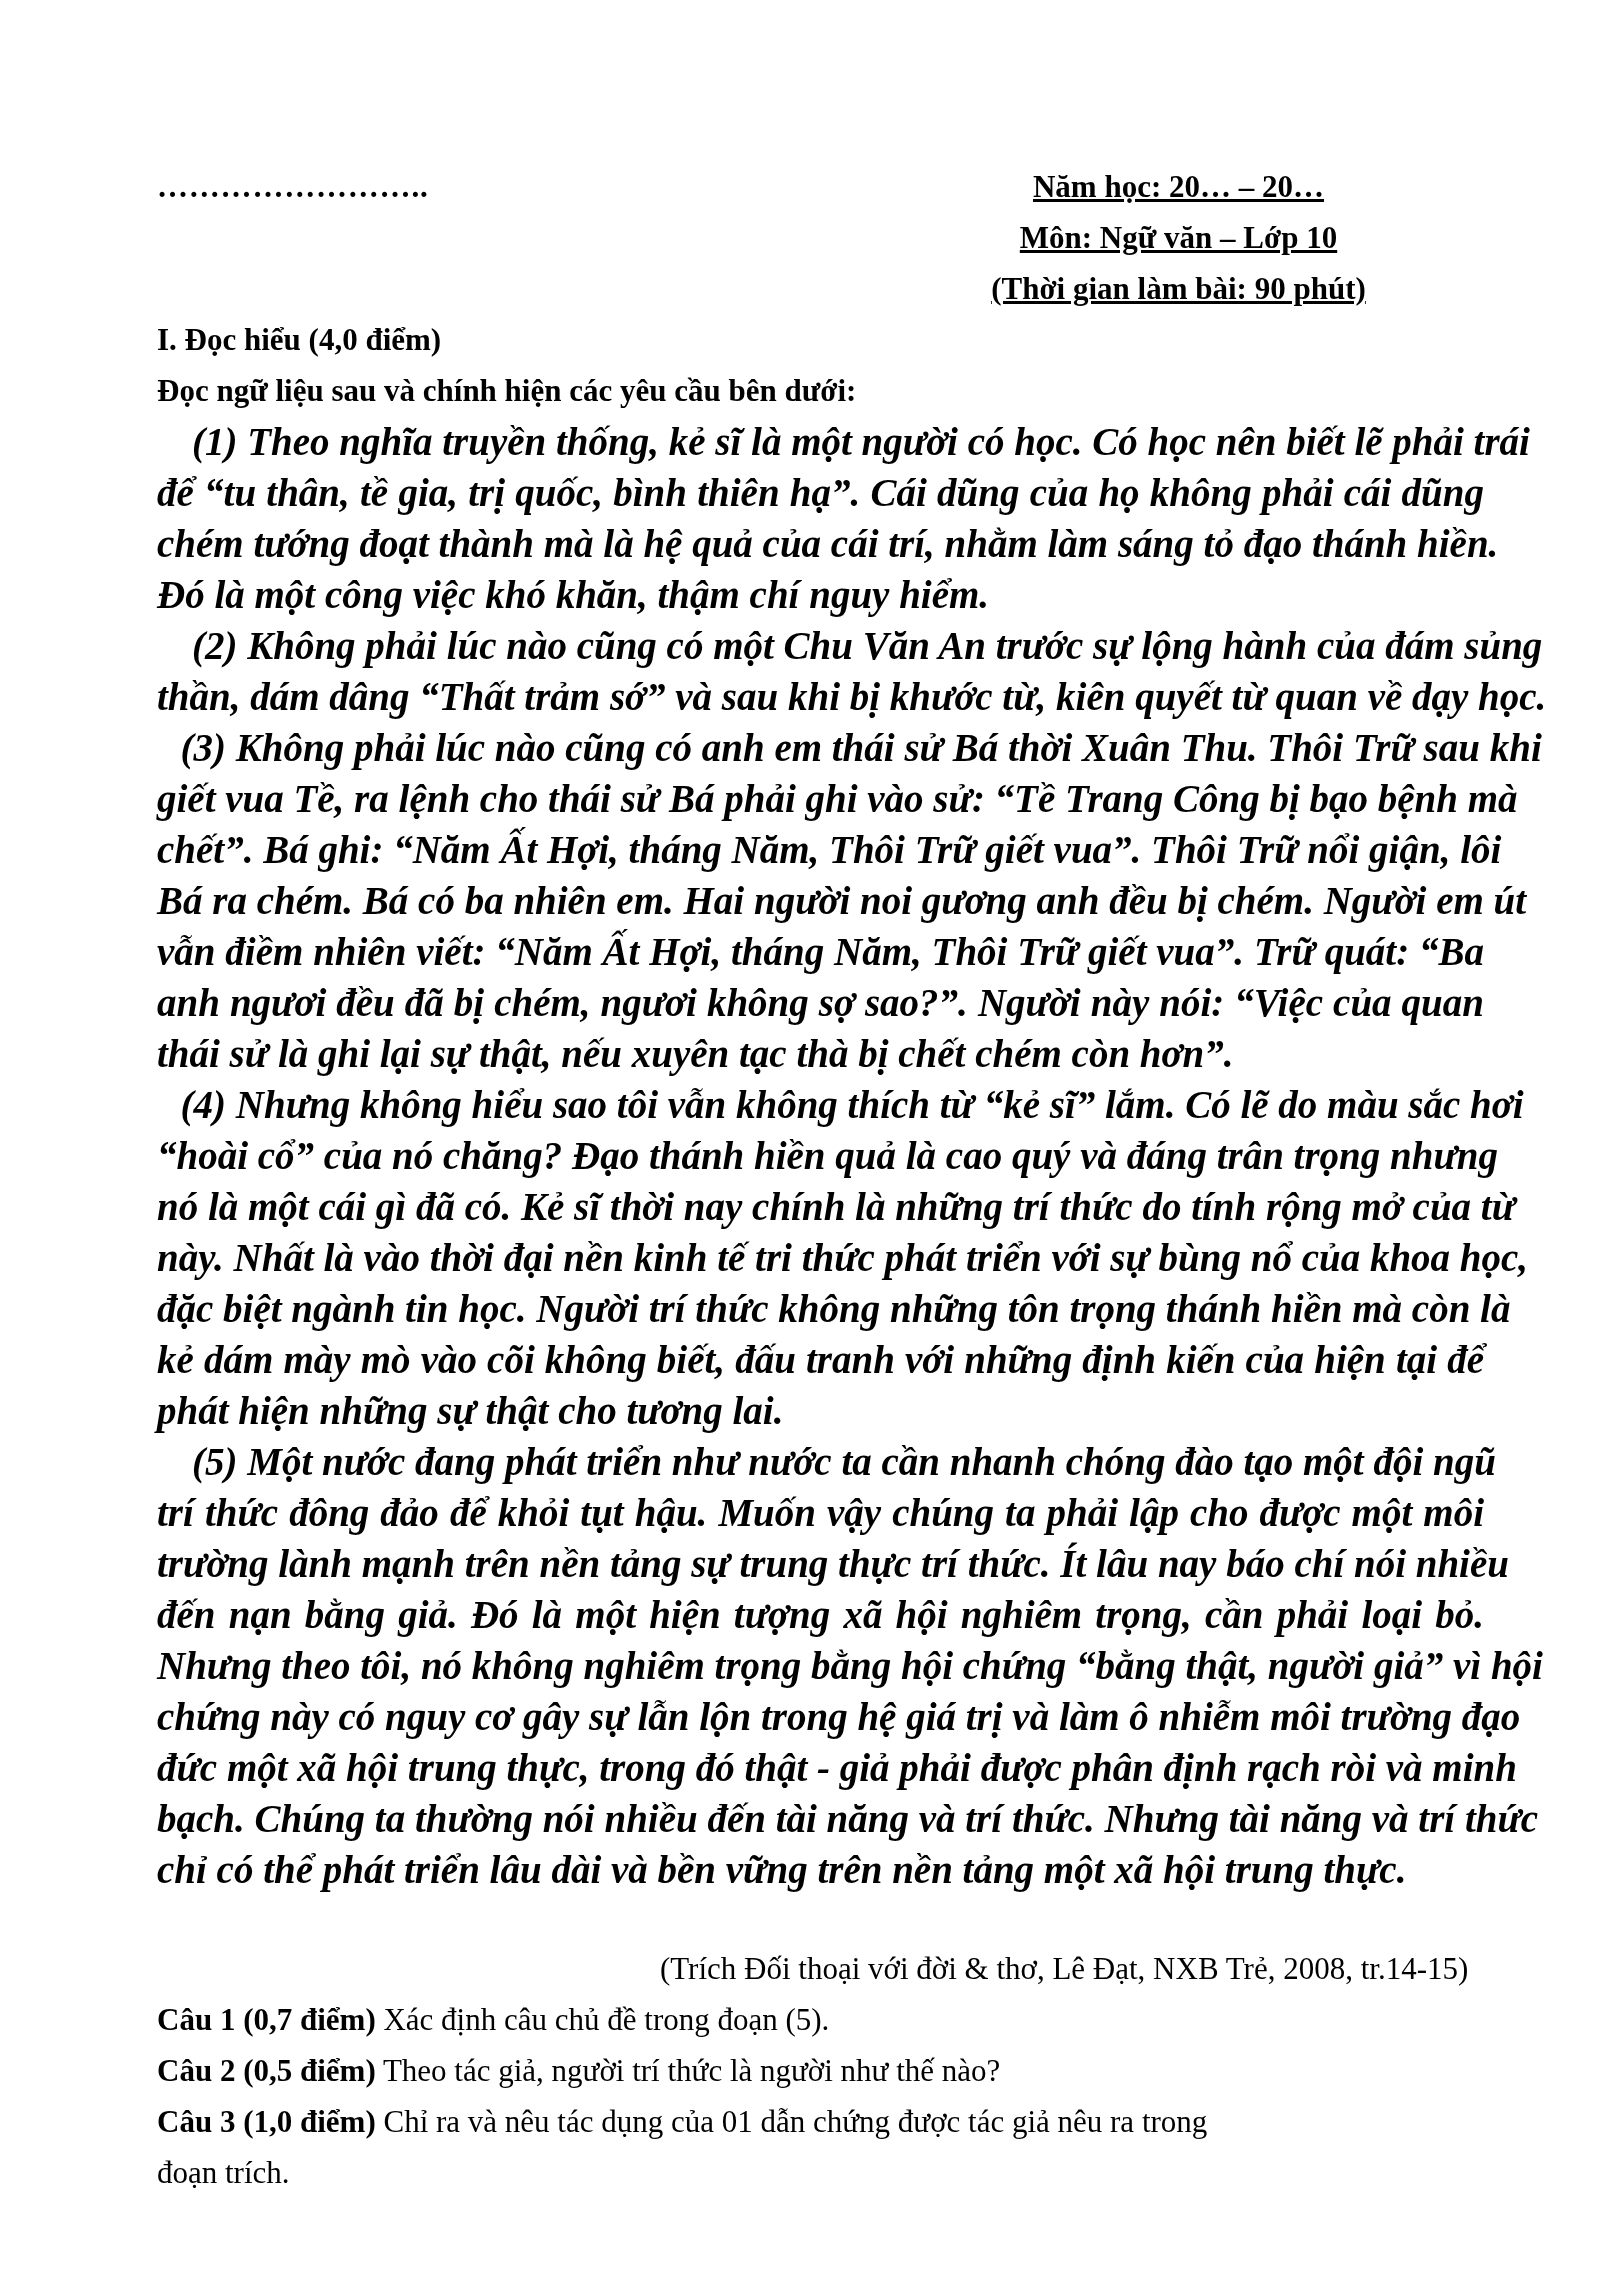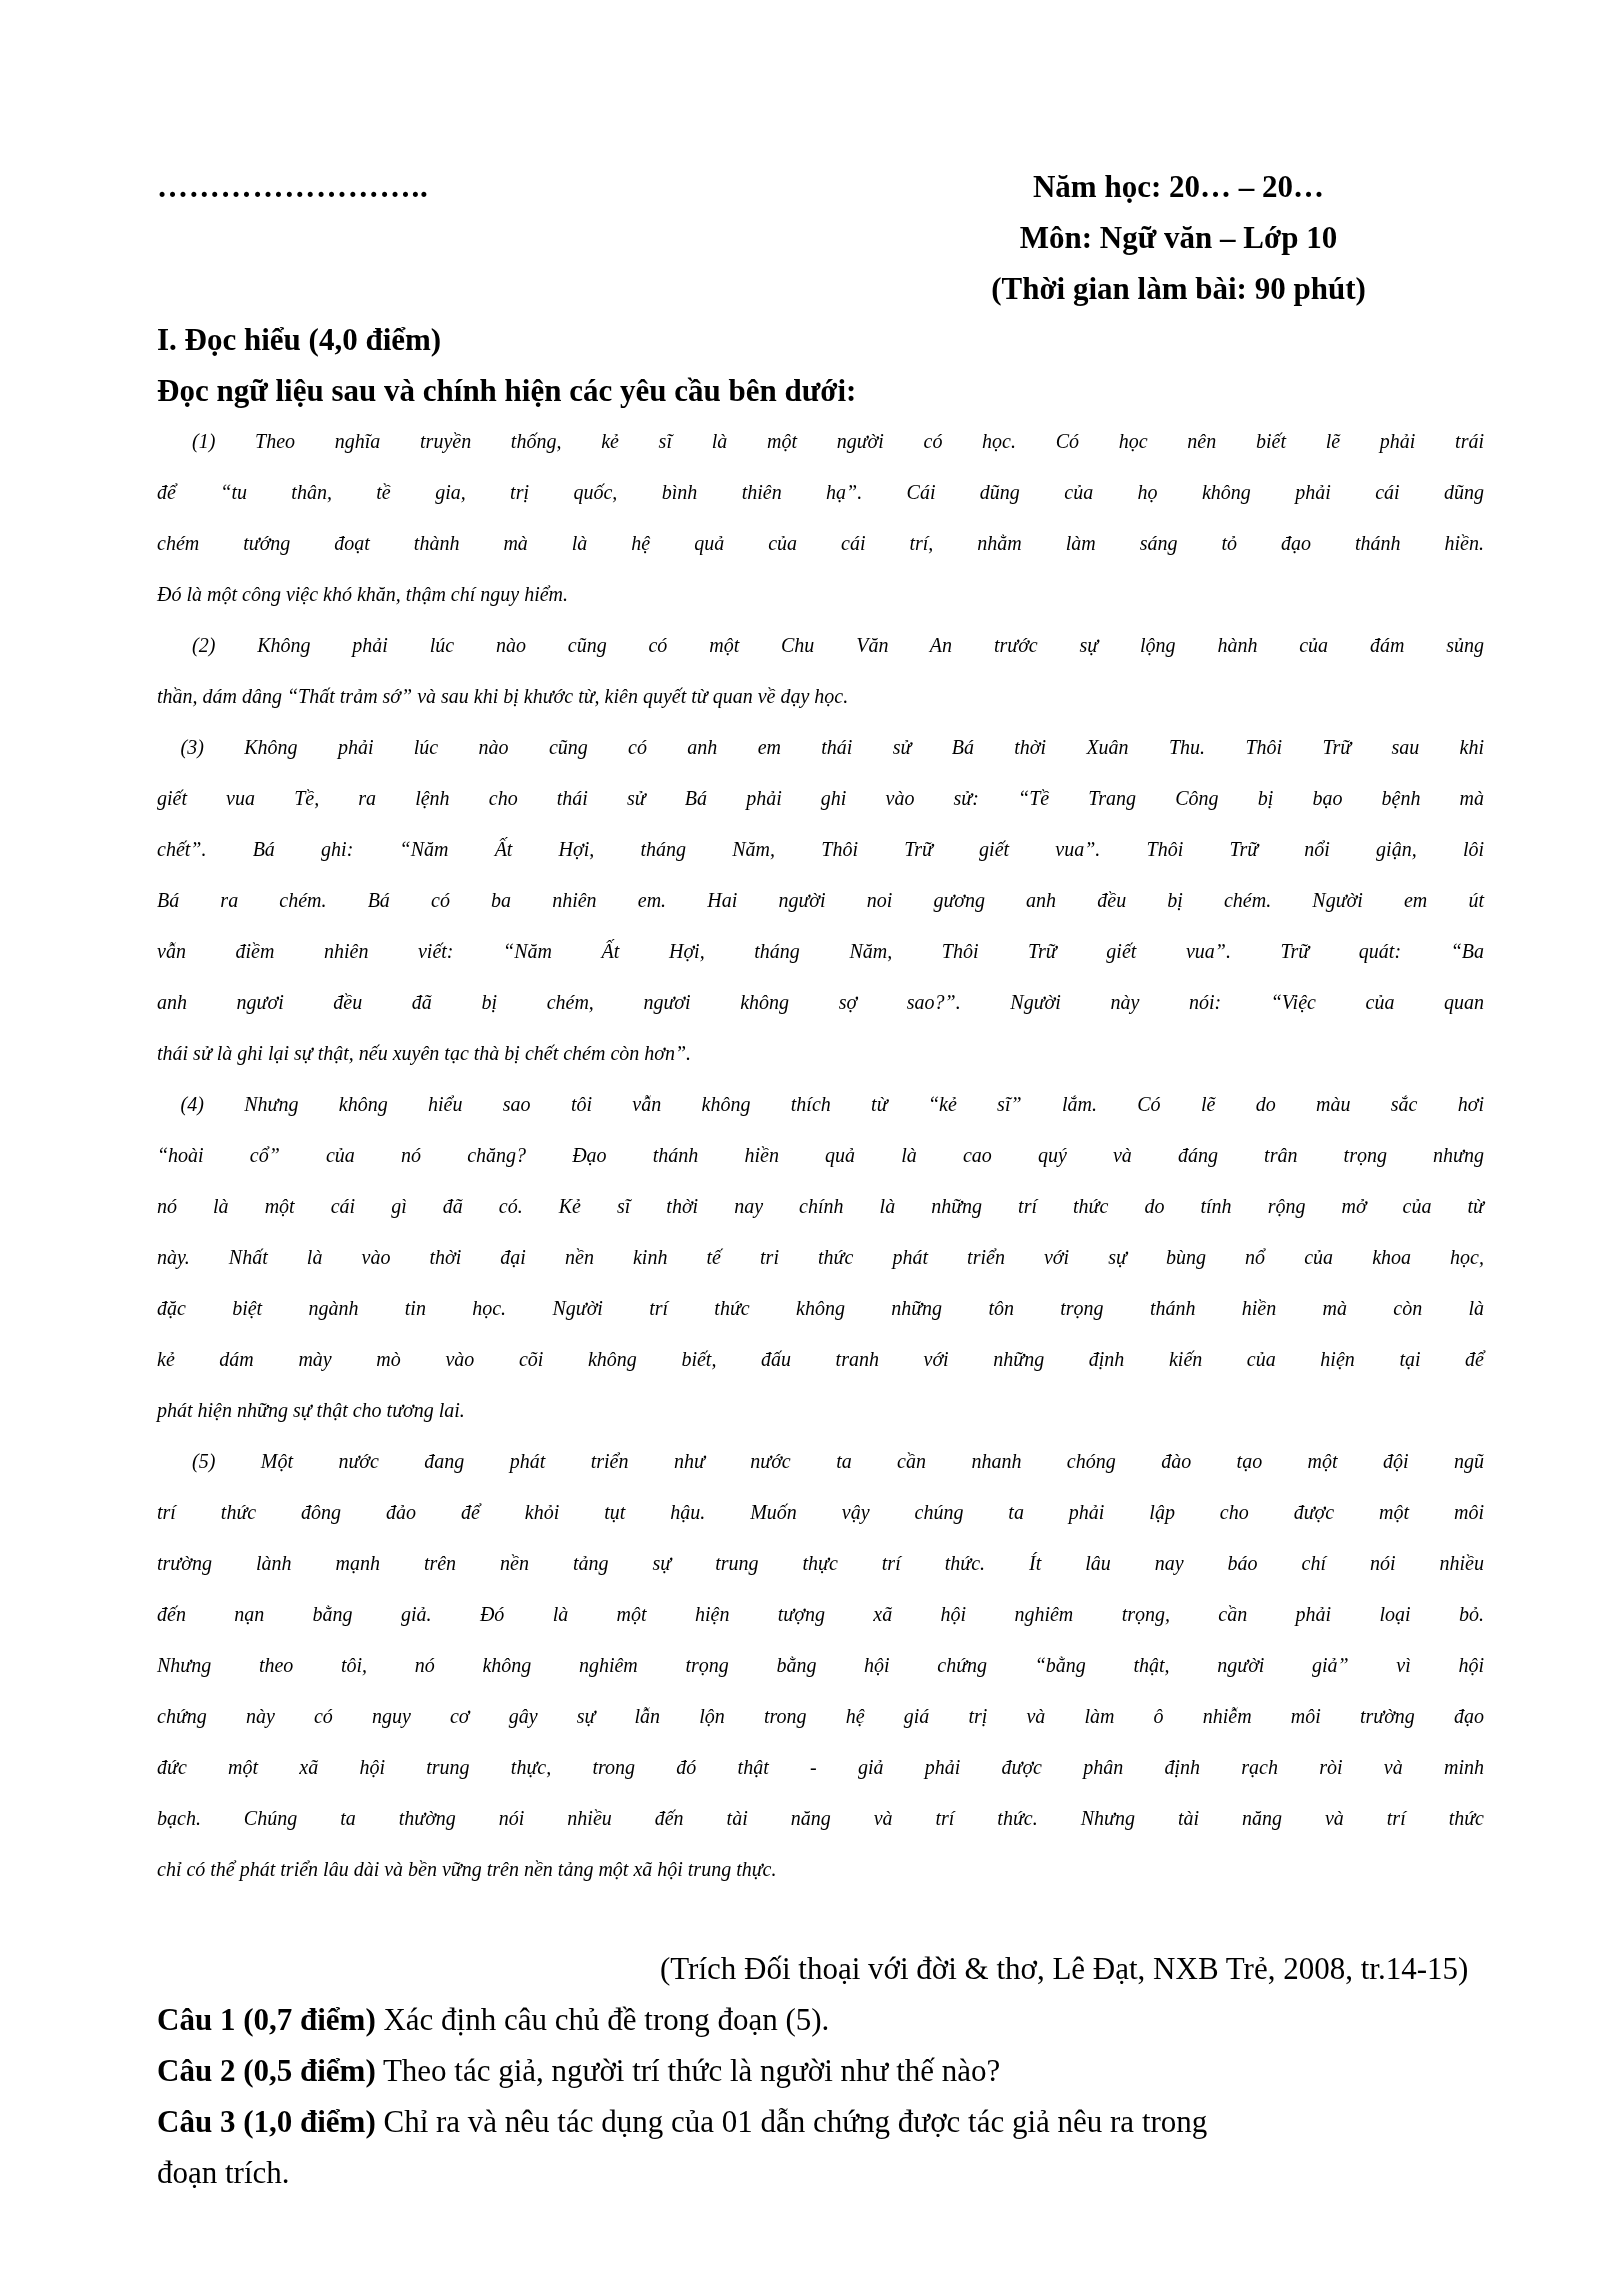--- a/index.html
+++ b/index.html
@@ -39,27 +39,29 @@
       left: 0;
       top: 0;
       letter-spacing: 0.8px;
     }
     .header-right {
       position: absolute;
       left: 668px;
       width: 707px;
       text-align: center;
       top: 0;
+      text-decoration: underline;
     }
     .bold { font-weight: bold; }
     .passage .line {
       font-style: italic;
       text-align: justify;
       text-align-last: justify;
-      font-size: 20px;
+      font-size: 39px;
+      font-weight: bold;
     }
     .passage .line.last {
       text-align-last: left;
     }
     .passage .line.indent {
       padding-left: 35px;
     }
     .passage .line.indent-sm {
       padding-left: 23.6px;
     }

